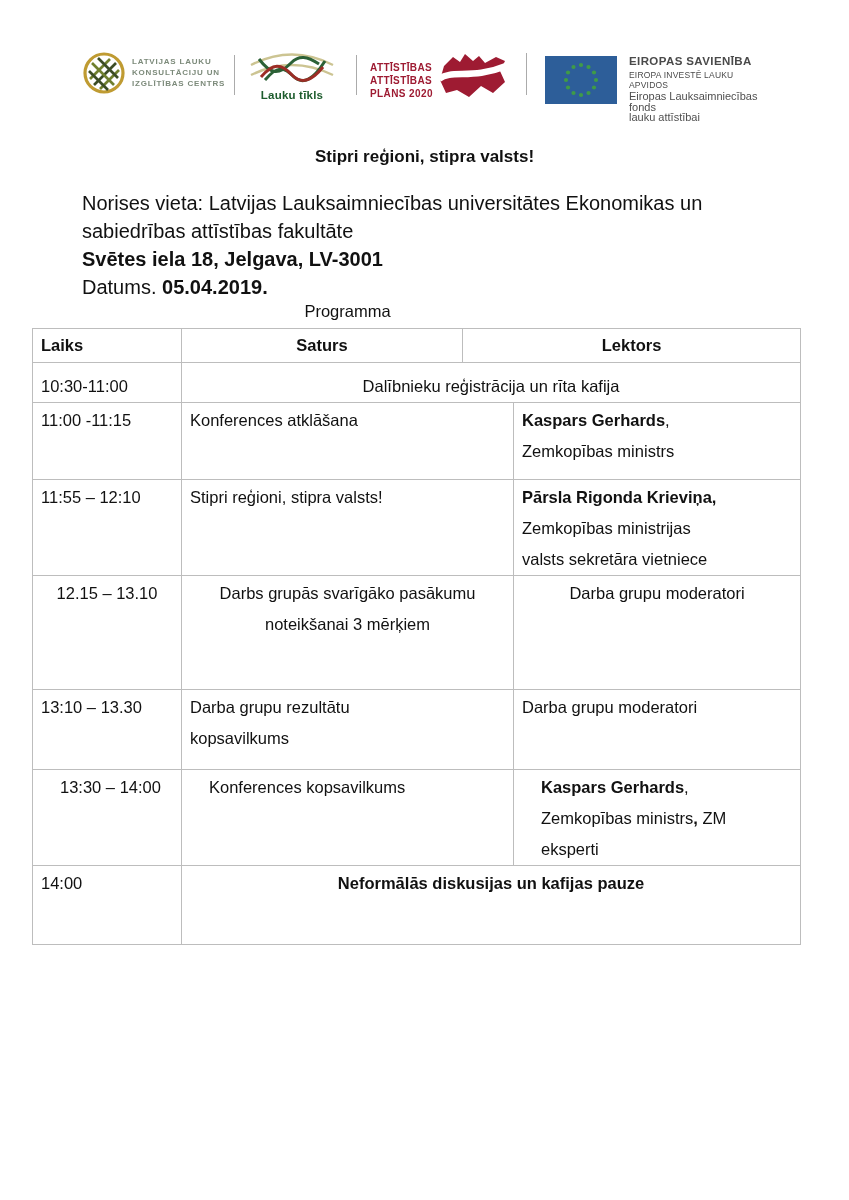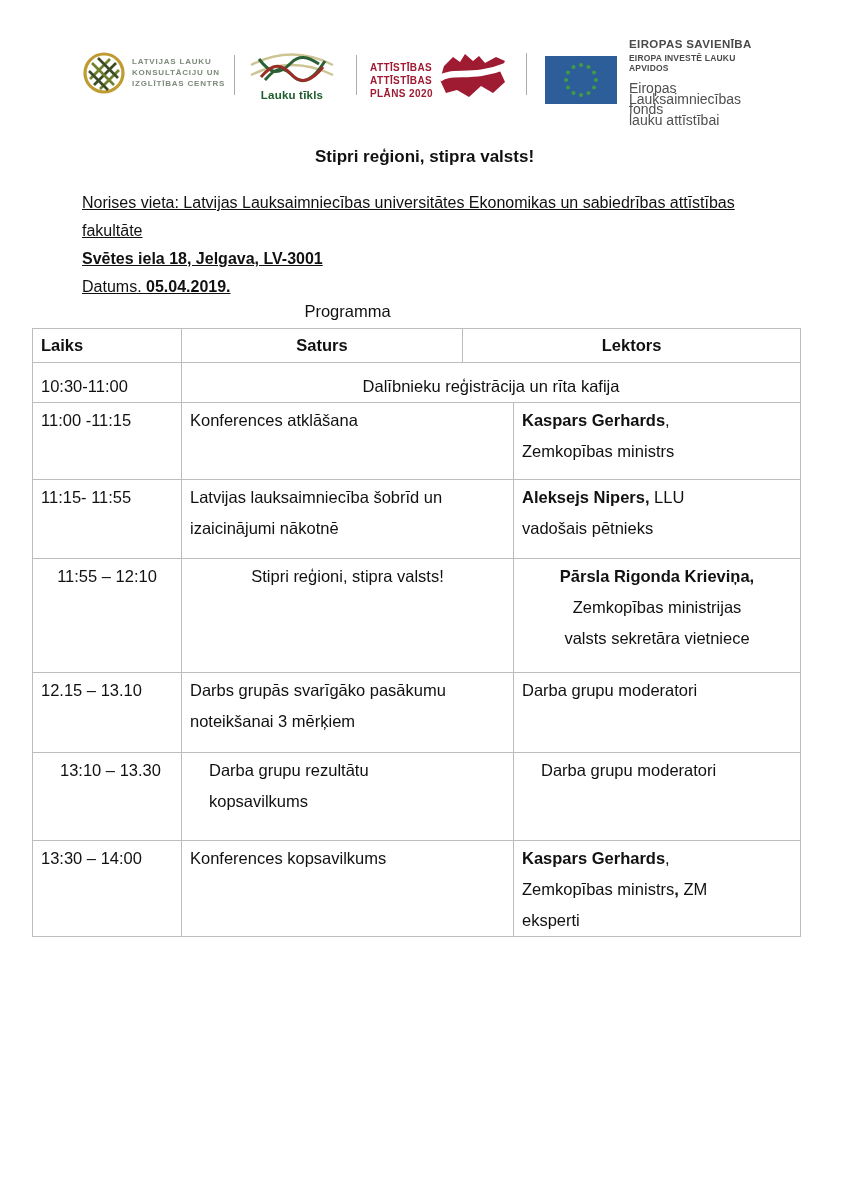--- a/index.html
+++ b/index.html
@@ -18,31 +18,31 @@
     font-size:8px;line-height:11px;font-weight:bold;
     letter-spacing:.8px;color:#7c8a7a;
   }
   .lt-block{position:absolute;left:246px;top:50px;width:92px;text-align:center;}
   .lt-label{font-size:11.5px;font-weight:bold;color:var(--tikls-green,#1d5c2d);margin-top:-3px;letter-spacing:.2px;}
   .nap-text{
     position:absolute;left:370px;top:61px;
     font-size:10px;line-height:13px;font-weight:bold;
     letter-spacing:.4px;color:var(--nap-red,#9e1b32);
   }
-  .eu-text{position:absolute;left:629px;top:38px;color:#4a4a4a;}
+  .eu-text{position:absolute;left:629px;top:55px;color:#4a4a4a;}
   .eu-title{font-size:11.5px;font-weight:bold;letter-spacing:.4px;margin-bottom:3px;}
-  .eu-sub{font-size:8.5px;font-weight:bold;letter-spacing:.2px;margin-bottom:10px;}
-  .eu-small{font-size:14px;line-height:10.5px;color:#4f4f4f;}
+  .eu-sub{font-size:8.5px;font-weight:normal;letter-spacing:.2px;margin-bottom:1px;}
+  .eu-small{font-size:11px;line-height:10.5px;color:#4f4f4f;}
 
   
   .doc-title{
     position:absolute;top:147px;left:0;width:849px;text-align:center;
     font-size:17px;font-weight:bold;
   }
-  .info{position:absolute;left:82px;top:189px;width:705px;font-size:16px;line-height:28px;text-decoration:underline;}
+  .info{position:absolute;left:82px;top:189px;width:705px;font-size:20px;line-height:28px;}
   .info .b{font-weight:bold;}
   .section-title{
     position:absolute;top:302px;left:0;width:695px;text-align:center;font-size:16.5px;
   }
 
   
   table.program{
     position:absolute;left:32px;top:328px;width:768px;
     border-collapse:collapse;table-layout:fixed;
   }
@@ -174,31 +174,20 @@
         <td class="time">11:00 -11:15</td>
         <td colspan="2">
           <div class="line"><span>Konferences atklāšana</span></div>
         </td>
         <td>
           <div class="line"><span class="b">Kaspars Gerhards</span><span>,</span></div>
           <div class="line"><span>Zemkopības ministrs</span></div>
         </td>
       </tr>
       <tr>
-        <td class="time">11:15- 11:55</td>
-        <td colspan="2">
-          <div class="line"><span>Latvijas lauksaimniecība šobrīd un</span></div>
-          <div class="line"><span>izaicinājumi nākotnē</span></div>
-        </td>
-        <td>
-          <div class="line"><span class="b">Aleksejs Nipers,</span><span> LLU</span></div>
-          <div class="line"><span>vadošais pētnieks</span></div>
-        </td>
-      </tr>
-      <tr>
         <td class="time">11:55 – 12:10</td>
         <td colspan="2">
           <div class="line"><span>Stipri reģioni, stipra valsts!</span></div>
         </td>
         <td>
           <div class="line"><span class="b">Pārsla Rigonda Krieviņa,</span></div>
           <div class="line"><span>Zemkopības ministrijas</span></div>
           <div class="line"><span>valsts sekretāra vietniece</span></div>
         </td>
       </tr>
@@ -226,14 +215,18 @@
         <td class="time">13:30 – 14:00</td>
         <td colspan="2">
           <div class="line"><span>Konferences kopsavilkums</span></div>
         </td>
         <td>
           <div class="line"><span class="b">Kaspars Gerhards</span><span>,</span></div>
           <div class="line"><span>Zemkopības ministrs</span><span class="b">,</span><span> ZM</span></div>
           <div class="line"><span>eksperti</span></div>
         </td>
       </tr>
+      <tr>
+        <td class="time">14:00</td>
+        <td colspan="3" class="merged b">Neformālās diskusijas un kafijas pauze</td>
+      </tr>
     </tbody>
 </table>
 
 </body></html>

